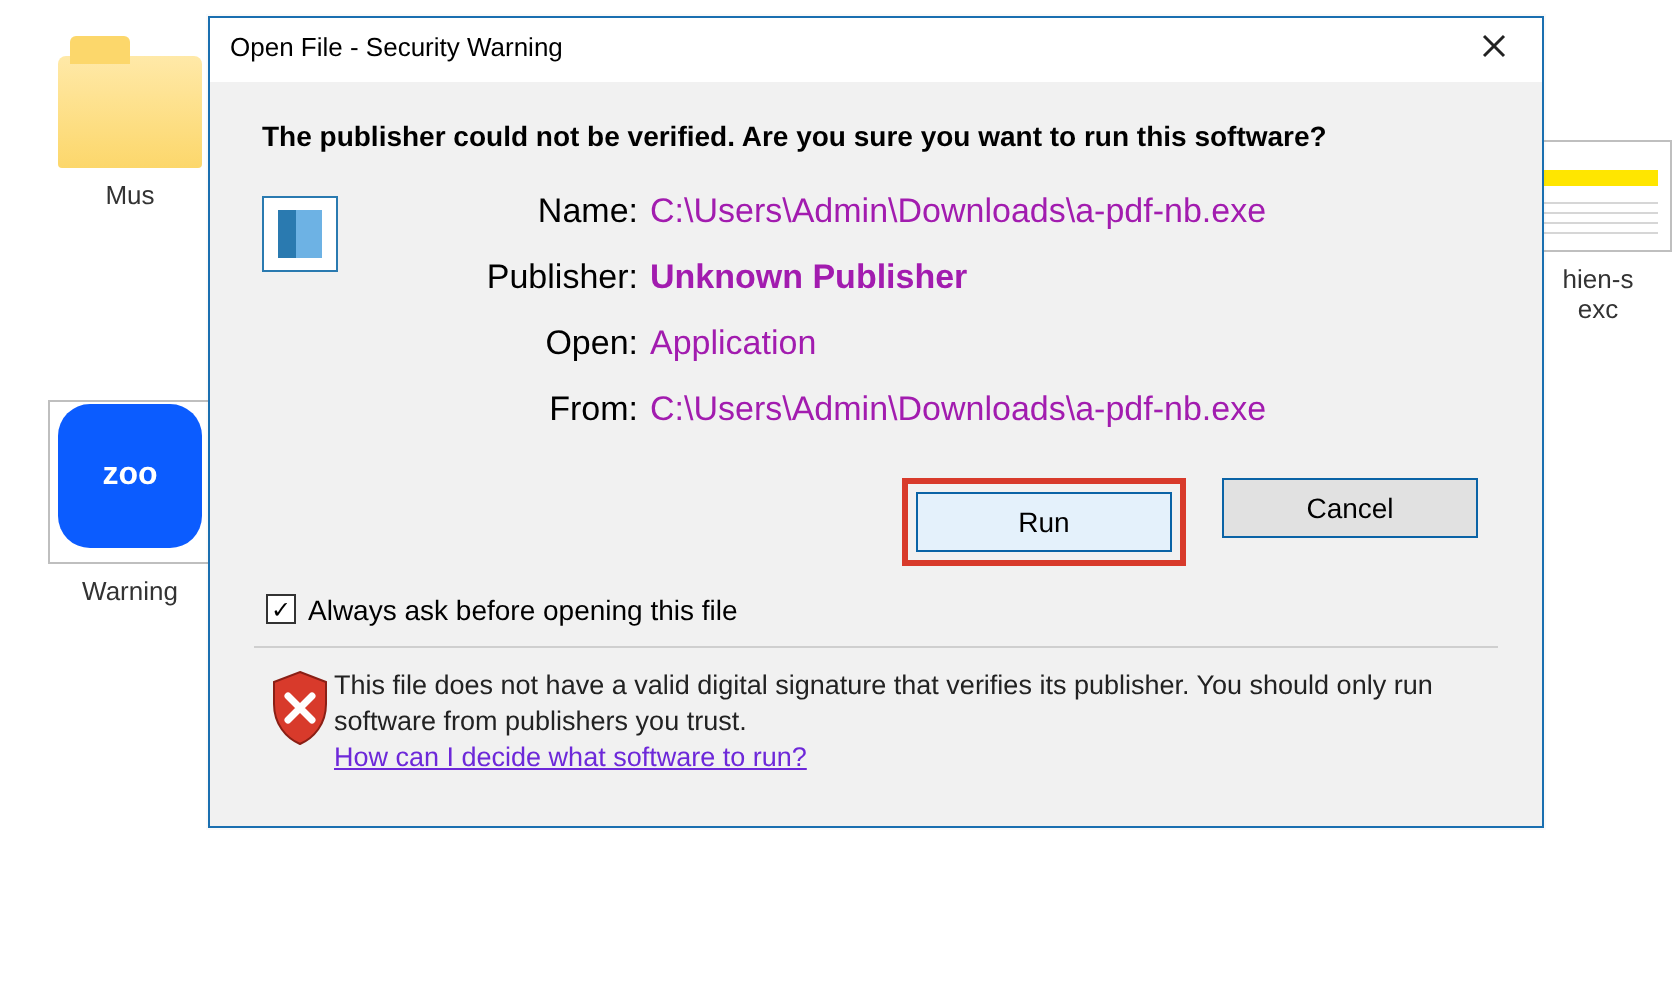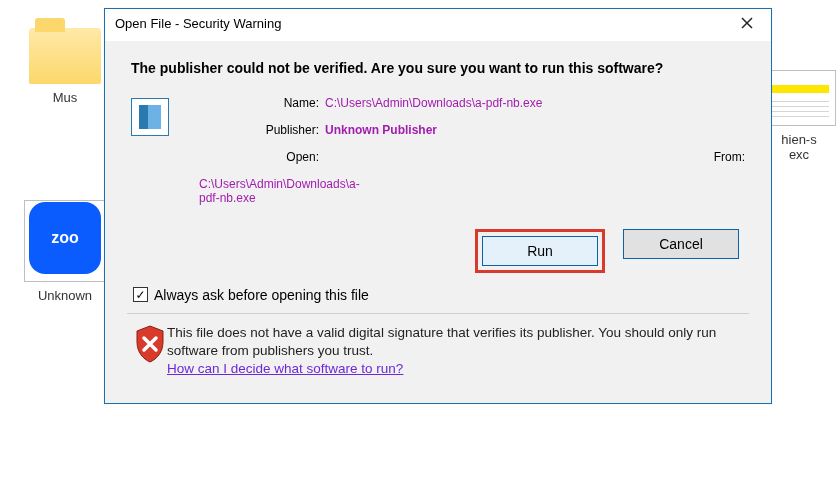--- a/index.html
+++ b/index.html
@@ -129,36 +129,36 @@
   }
   .app-icon .inner{
     width:22px;height:24px;
     background:linear-gradient(90deg,#2a7ab0 40%,#6db2e4 40%);
   }
   .grid{
     display:grid;
     grid-template-columns: 120px 1fr;
     row-gap:13px;
     column-gap:6px;
-    font-size:12px;
+    font-size:17px;
     flex:1;
     margin-left:24px;
   }
   .grid .label{ text-align:right; color:#000;}
   .grid .val{ color:#a21caf; }
   .bold{ font-weight:700; }
 
   .button-row{
     display:flex;
     justify-content:flex-end;
     gap:18px;
     margin:24px 6px 14px;
   }
   .btn{
-    width:116px;height:30px;
+    width:128px;height:30px;
     border:1px solid #0a63a6;
     background:#e1e1e1;
     font-size:14px;
     display:flex;align-items:center;justify-content:center;
     color:#000;
   }
   .btn.primary{
     background:#e4f1fb;
     border:1px solid #0a63a6;
   }
@@ -208,21 +208,21 @@
   <div class="desktop-item" style="left:20px;top:28px;">
     <div class="folder-icon"></div>
     <div>Mus</div>
   </div>
   <div class="desktop-item" style="left:20px;top:200px;">
     <div style="width:82px;height:82px;border:1px solid #bfbfbf;background:#fff;margin:0 auto 6px;display:flex;align-items:center;justify-content:center;">
       <div class="zoom-icon">
           <span>zoo</span>
         </div>
     </div>
-    <div>Unknown</div>
+    <div>Warning</div>
   </div>
   <div class="desktop-item" style="right:6px;top:70px;left:auto;width:70px;">
     <div class="excel-thumb"></div>
     <div>hien-s</div>
     <div>exc</div>
   </div>
 </div>
 
 <div class="dialog">
   <div class="titlebar">
@@ -241,20 +241,21 @@
     <div class="info-row">
       <div class="app-icon">
           <div class="inner"></div>
         </div>
       <div class="grid">
         <div class="label">Name:</div>
         <div class="val">C:\Users\Admin\Downloads\a-pdf-nb.exe</div>
         <div class="label">Publisher:</div>
         <div class="val bold">Unknown Publisher</div>
         <div class="label">Open:</div>
+        <div class="val">Application</div>
         <div class="label">From:</div>
         <div class="val">C:\Users\Admin\Downloads\a-pdf-nb.exe</div>
       </div>
     </div>
 
     <div class="button-row">
       <div class="highlight-box">
         <div class="btn primary">Run</div>
       </div>
       <div class="btn">Cancel</div>

